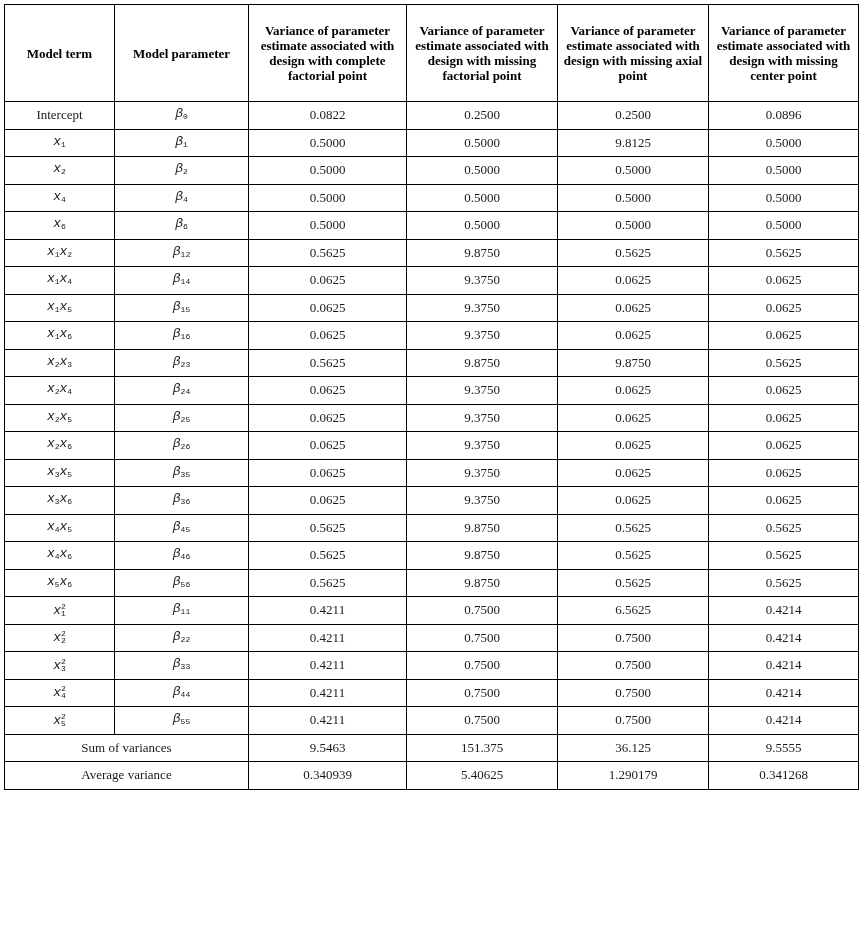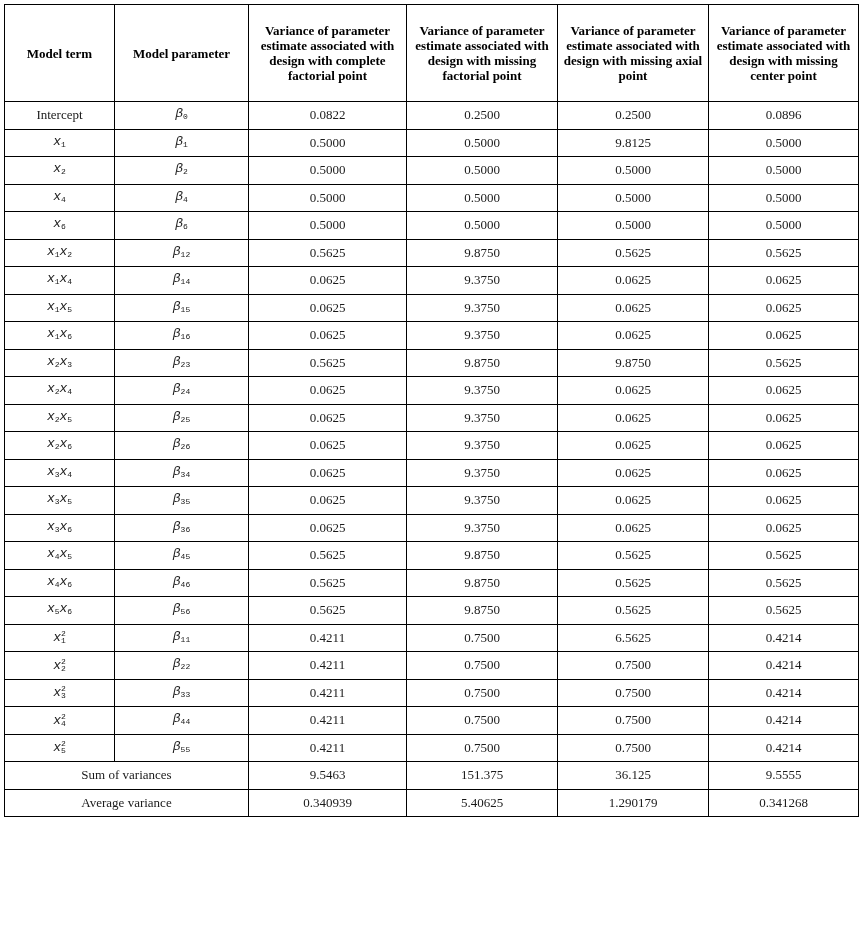--- a/index.html
+++ b/index.html
@@ -157,28 +157,20 @@
       </tr>
       <tr>
         <td><span class="mterm"><span>x</span><sub>2</sub><span>x</span><sub>6</sub></span></td>
         <td><span class="mparam"><span>β</span><sub>26</sub></span></td>
         <td>0.0625</td>
         <td>9.3750</td>
         <td>0.0625</td>
         <td>0.0625</td>
       </tr>
       <tr>
-        <td><span class="mterm"><span>x</span><sub>3</sub><span>x</span><sub>4</sub></span></td>
-        <td><span class="mparam"><span>β</span><sub>34</sub></span></td>
-        <td>0.0625</td>
-        <td>9.3750</td>
-        <td>0.0625</td>
-        <td>0.0625</td>
-      </tr>
-      <tr>
         <td><span class="mterm"><span>x</span><sub>3</sub><span>x</span><sub>5</sub></span></td>
         <td><span class="mparam"><span>β</span><sub>35</sub></span></td>
         <td>0.0625</td>
         <td>9.3750</td>
         <td>0.0625</td>
         <td>0.0625</td>
       </tr>
       <tr>
         <td><span class="mterm"><span>x</span><sub>3</sub><span>x</span><sub>6</sub></span></td>
         <td><span class="mparam"><span>β</span><sub>36</sub></span></td>

